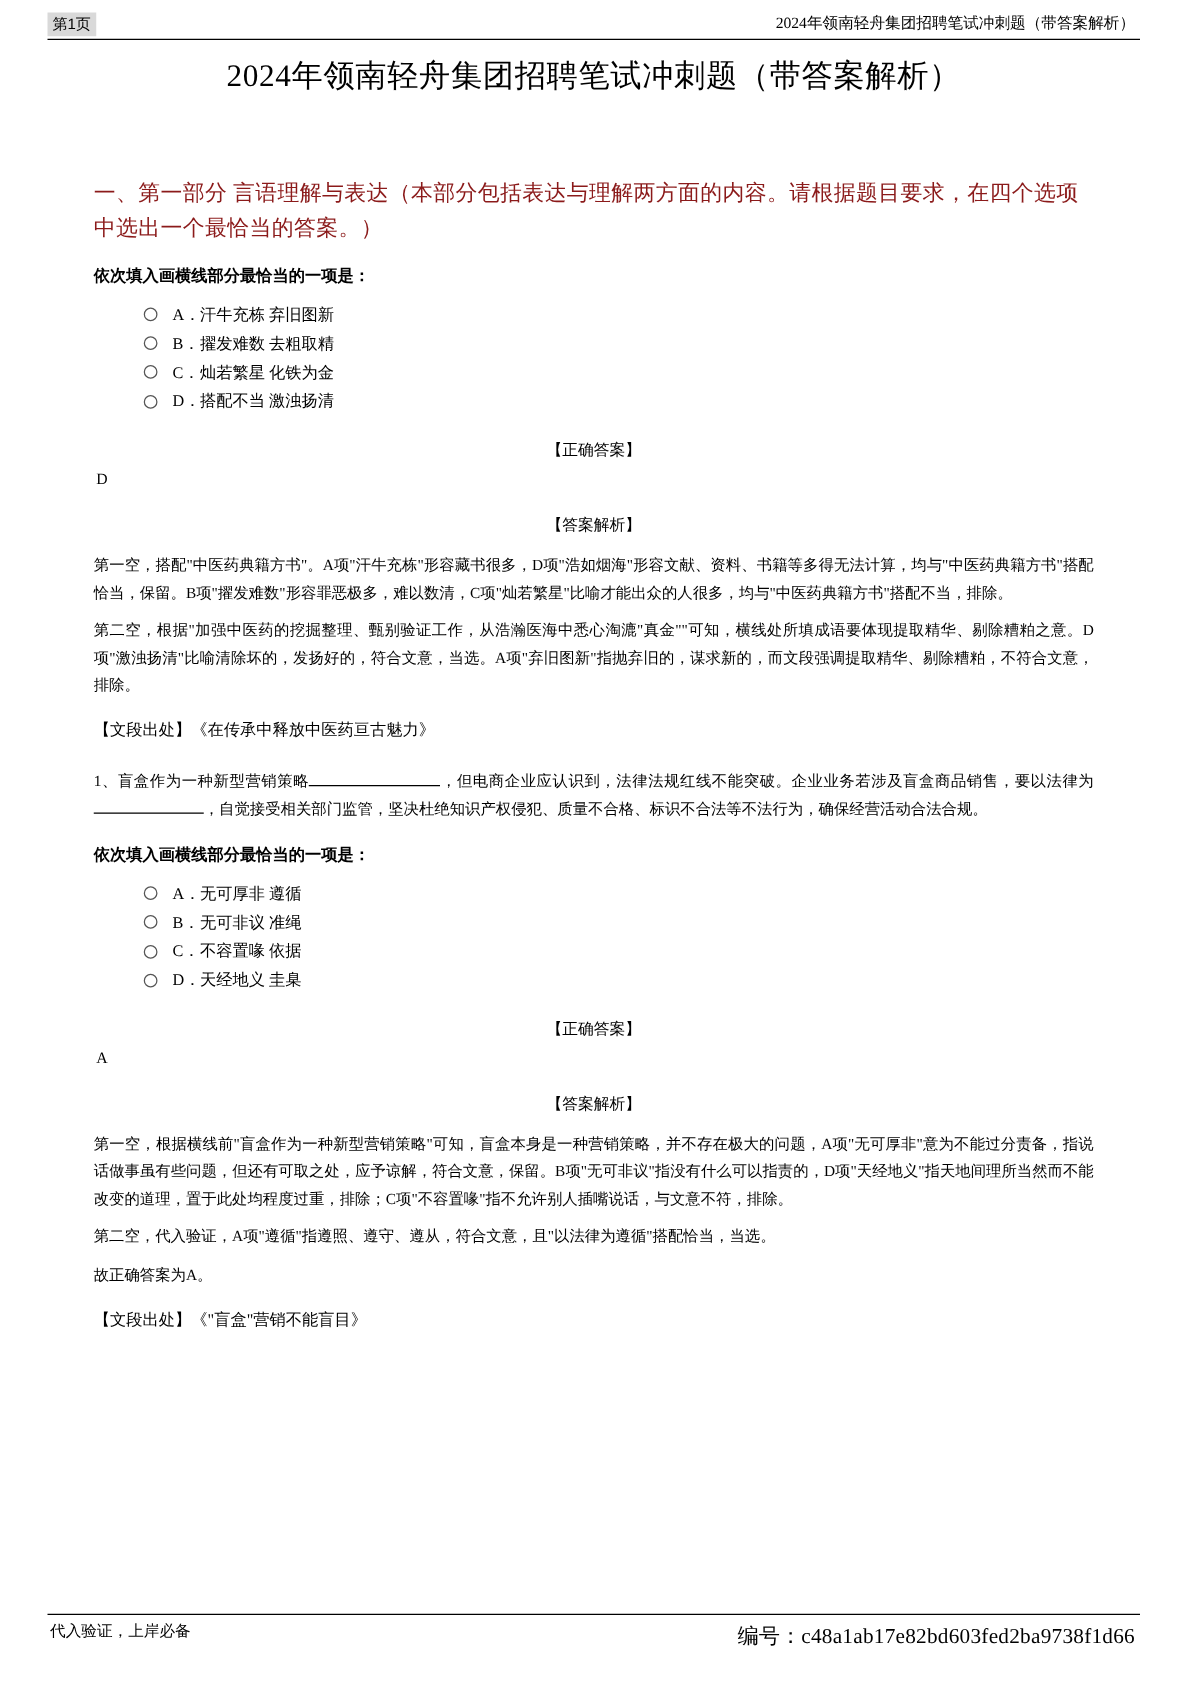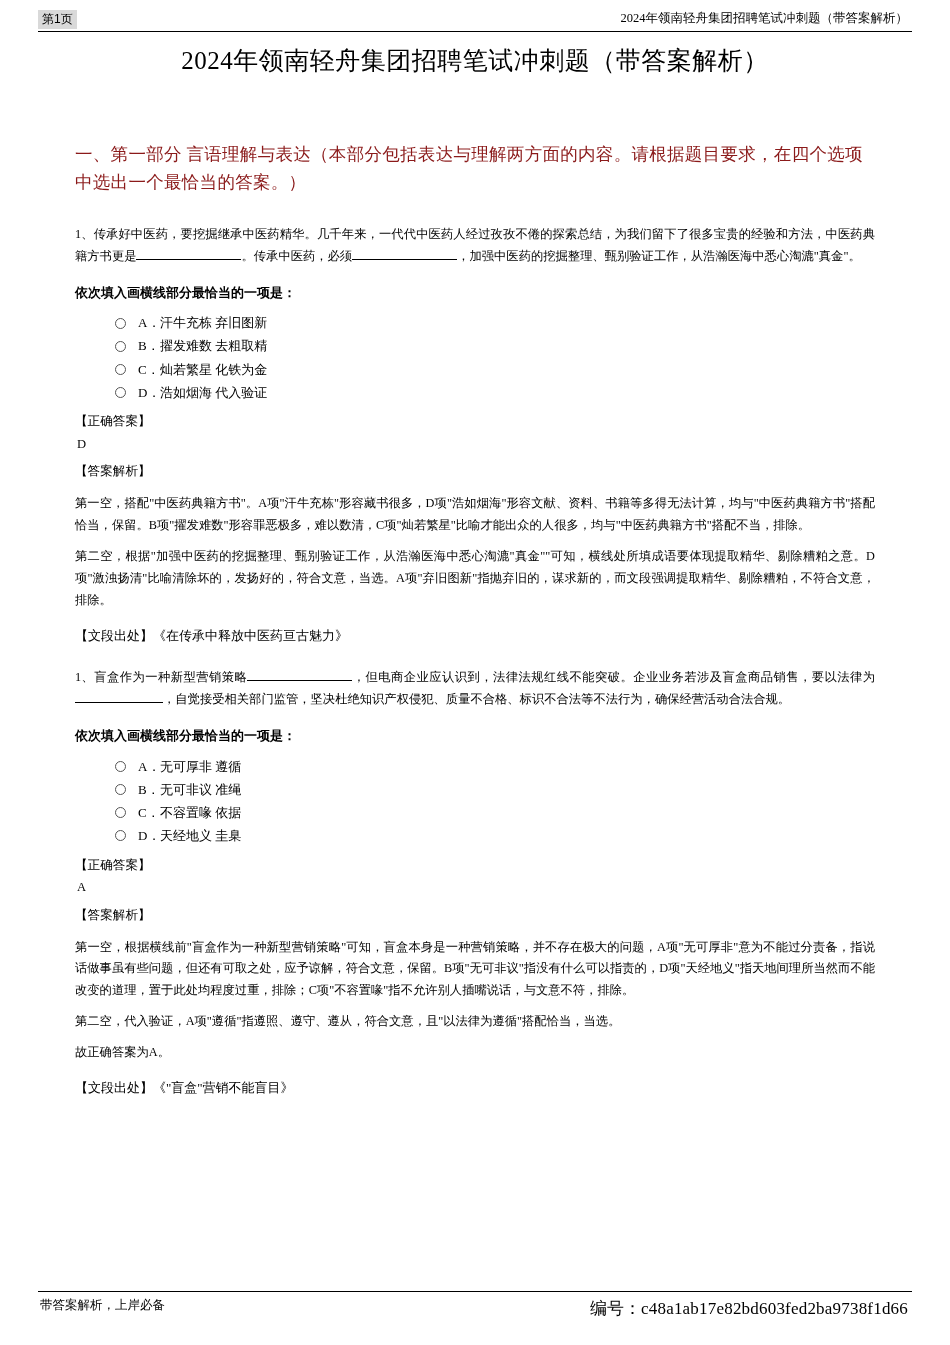--- a/index.html
+++ b/index.html
@@ -80,21 +80,21 @@
     line-height: 1.72;
     text-align: justify;
     text-justify: inter-ideograph;
     margin-bottom: 50px;
   }
 
   .section-head {
     font-size: 17.5px;
     color: #8b1a1a;
     line-height: 1.6;
-    margin-bottom: 28px;
+    margin-bottom: 14px;
     letter-spacing: 0.3px;
   }
 
   .q-stem {
     font-size: 12.3px;
     line-height: 1.78;
     text-align: justify;
     text-justify: inter-ideograph;
     margin-bottom: 14px;
   }
@@ -127,21 +127,22 @@
     background: #fff;
     flex: none;
   }
   .opt-letter {
     display: inline-block;
     width: 22px;
   }
   .bracket-label {
     font-size: 12.6px;
     line-height: 1.9;
-    margin-top: 6px;
+    margin-top: 16px;
+    text-align: center;
   }
   .ans-letter {
     font-size: 12.6px;
     line-height: 1.6;
     margin-left: 2px;
   }
   .para {
     font-size: 12.3px;
     line-height: 1.78;
     text-align: justify;
@@ -208,44 +209,41 @@
   <div class="header-rule"></div>
 
   <div class="doc-title">2024年领南轻舟集团招聘笔试冲刺题（带答案解析）</div>
 
   <div class="content">
 
 
     <div class="section-head">一、第一部分  言语理解与表达（本部分包括表达与理解两方面的内容。请根据题目要求，在四个选项中选出一个最恰当的答案。）</div>
 
     <div class="q-block">
-      <div class="q-stem">
-        <span>1、传承好中医药，要挖掘继承中医药精华。几千年来，一代代中医药人经过孜孜不倦的探索总结，为我们留下了很多宝贵的经验和方法，中医药典籍方书更是</span><span class="blank-line" style="width:105px"></span><span>。传承中医药，必须</span><span class="blank-line" style="width:105px"></span><span>，加强中医药的挖掘整理、甄别验证工作，从浩瀚医海中悉心淘漉"真金"。</span>
-      </div>
       <div class="q-prompt">依次填入画横线部分最恰当的一项是：</div>
       <ul class="options">
         <li class="option">
           <span class="radio"></span>
           <span class="opt-letter">A．</span>
           <span>汗牛充栋 弃旧图新</span>
         </li>
         <li class="option">
           <span class="radio"></span>
           <span class="opt-letter">B．</span>
           <span>擢发难数 去粗取精</span>
         </li>
         <li class="option">
           <span class="radio"></span>
           <span class="opt-letter">C．</span>
           <span>灿若繁星 化铁为金</span>
         </li>
         <li class="option">
           <span class="radio"></span>
           <span class="opt-letter">D．</span>
-          <span>浩如烟海 代入验证</span>
+          <span>搭配不当 激浊扬清</span>
         </li>
       </ul>
       <div class="bracket-label">【正确答案】</div>
       <div class="ans-letter">D</div>
       <div class="bracket-label">【答案解析】</div>
       <div class="para">第一空，搭配"中医药典籍方书"。A项"汗牛充栋"形容藏书很多，D项"浩如烟海"形容文献、资料、书籍等多得无法计算，均与"中医药典籍方书"搭配恰当，保留。B项"擢发难数"形容罪恶极多，难以数清，C项"灿若繁星"比喻才能出众的人很多，均与"中医药典籍方书"搭配不当，排除。</div>
       <div class="para">第二空，根据"加强中医药的挖掘整理、甄别验证工作，从浩瀚医海中悉心淘漉"真金""可知，横线处所填成语要体现提取精华、剔除糟粕之意。D项"激浊扬清"比喻清除坏的，发扬好的，符合文意，当选。A项"弃旧图新"指抛弃旧的，谋求新的，而文段强调提取精华、剔除糟粕，不符合文意，排除。</div>
       <div class="source">
         <span>【文段出处】</span><span>《在传承中释放中医药亘古魅力》</span>
       </div>
@@ -286,19 +284,19 @@
       <div class="para">故正确答案为A。</div>
       <div class="source">
         <span>【文段出处】</span><span>《"盲盒"营销不能盲目》</span>
       </div>
     </div>
 
   </div>
 
   <div class="footer">
     <div class="footer-rule"></div>
-    <div class="footer-left">带答案解析，上岸必备</div>
+    <div class="footer-left">代入验证，上岸必备</div>
     <div class="footer-right">
       <span>编号：</span><span class="footer-code">c48a1ab17e82bd603fed2ba9738f1d66</span>
     </div>
   </div>
 
 </div>
 
 </body></html>

